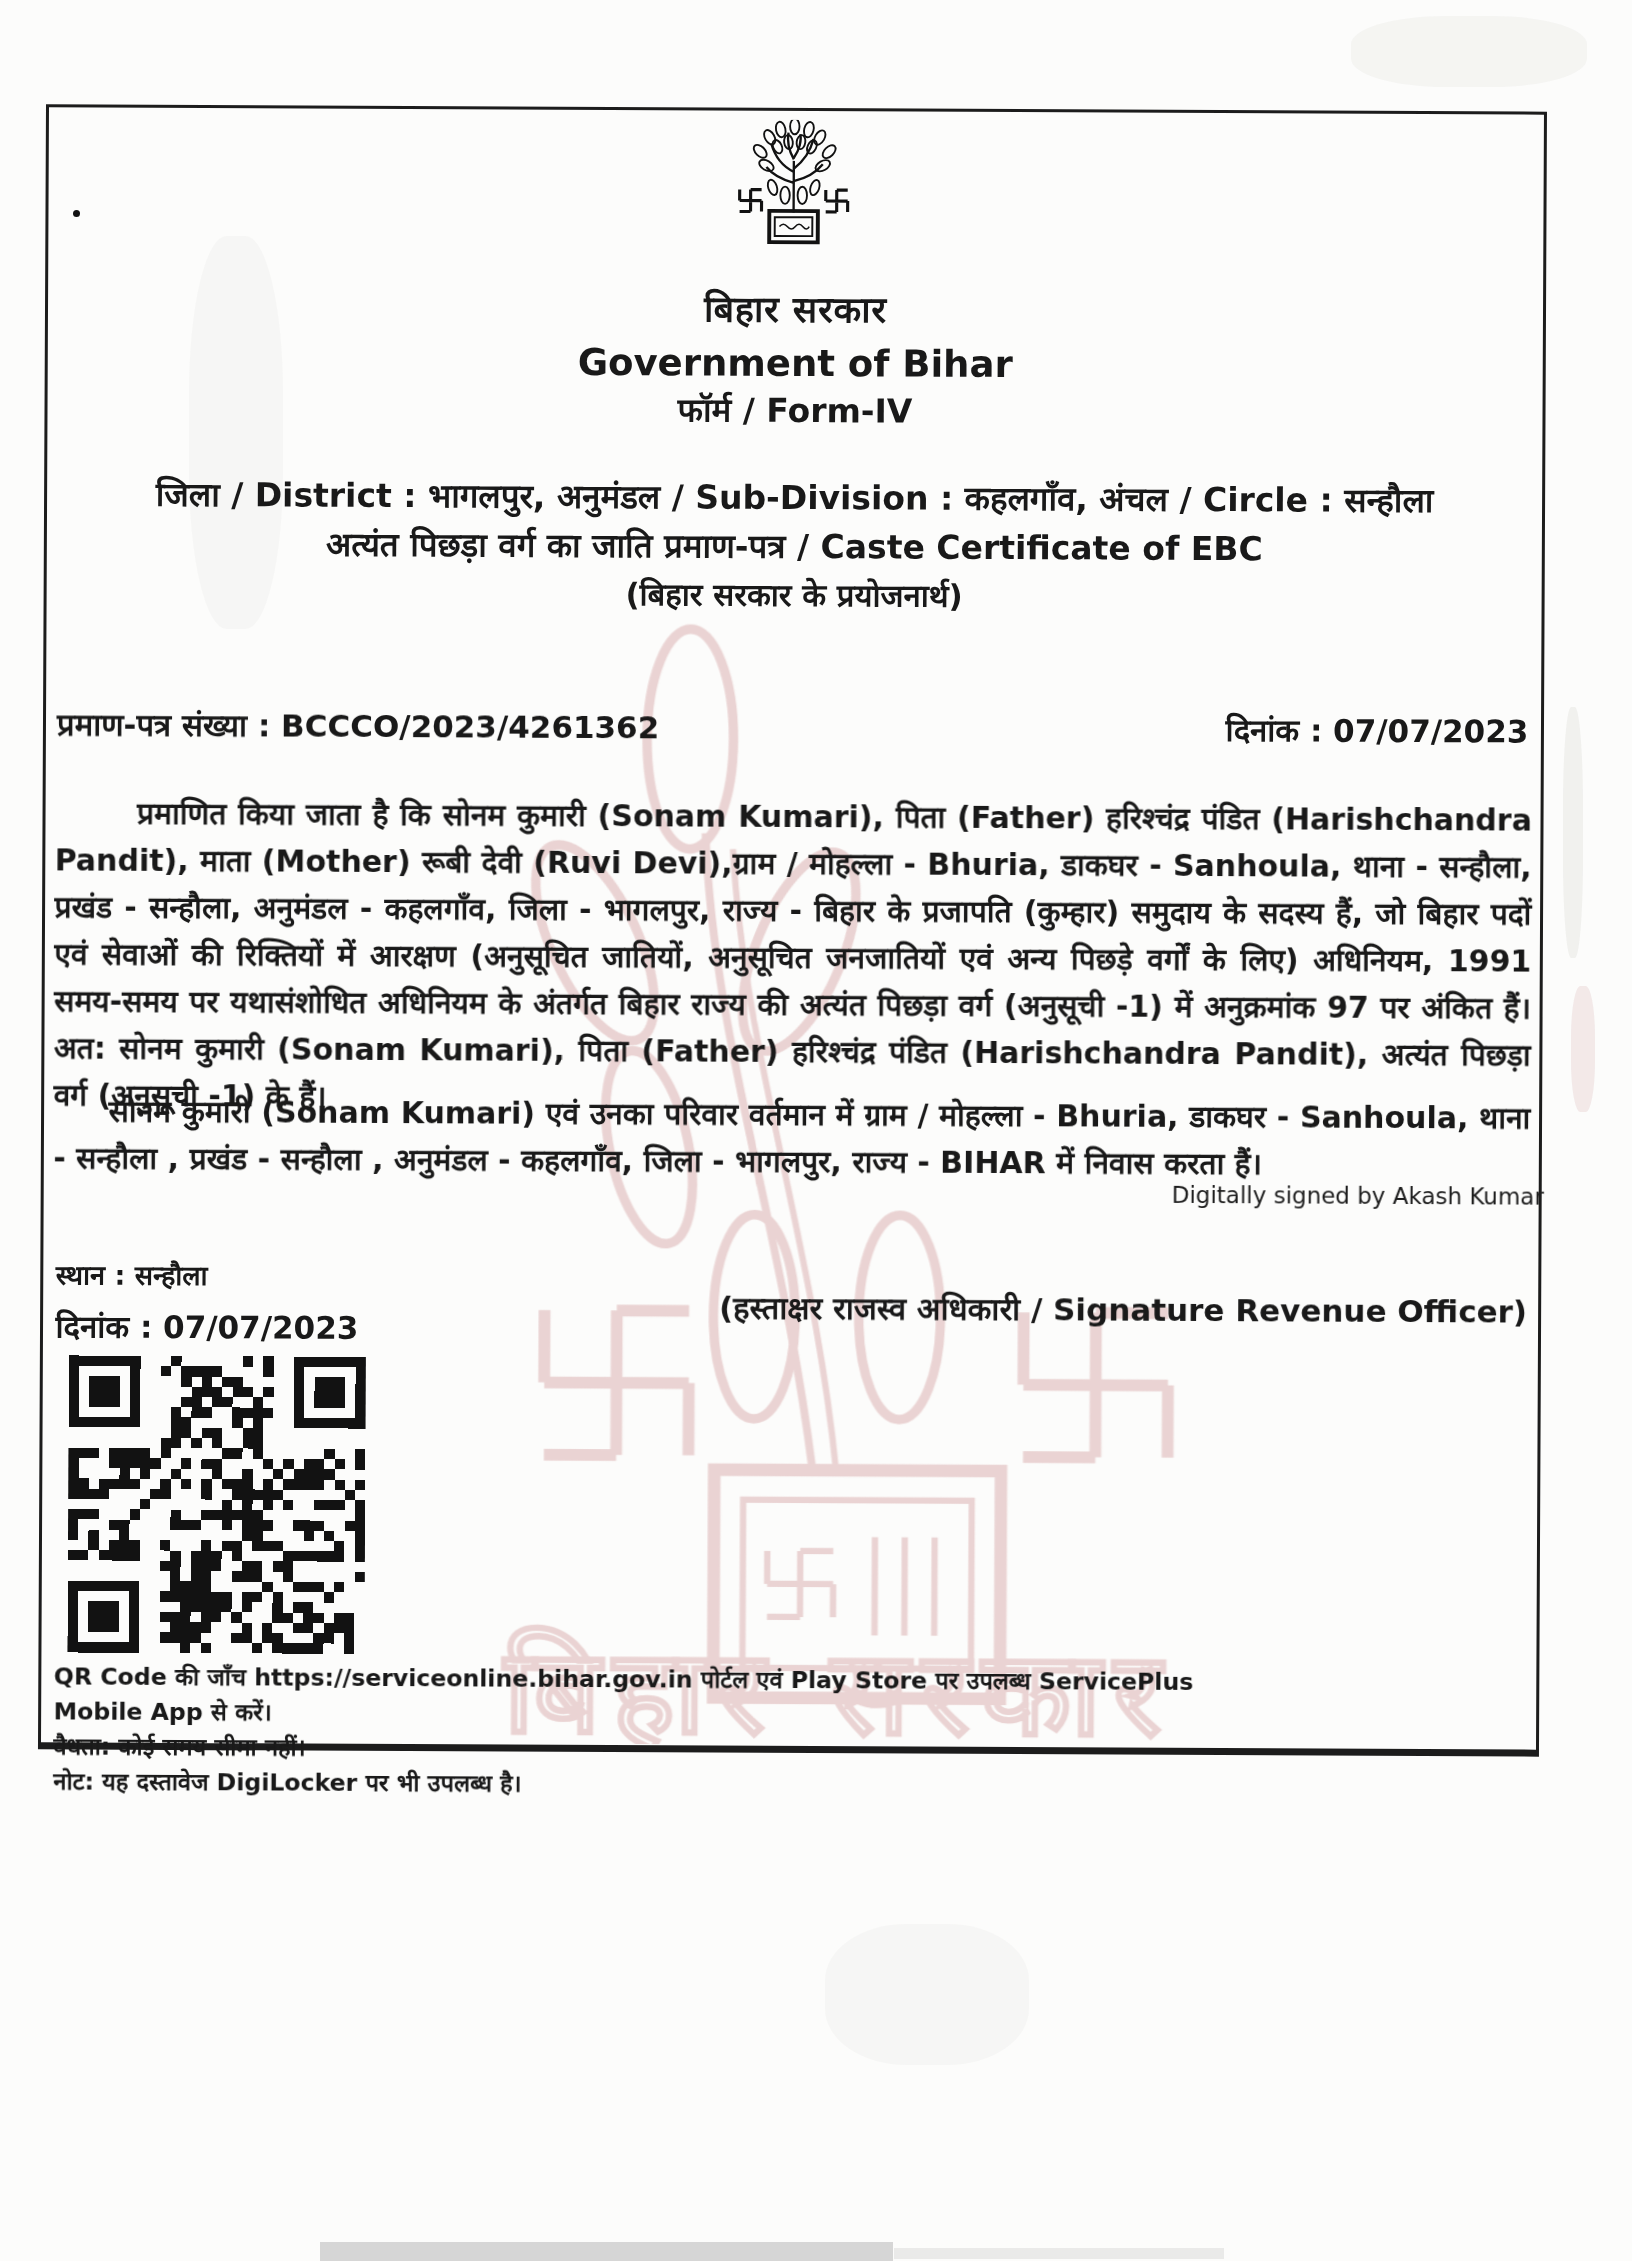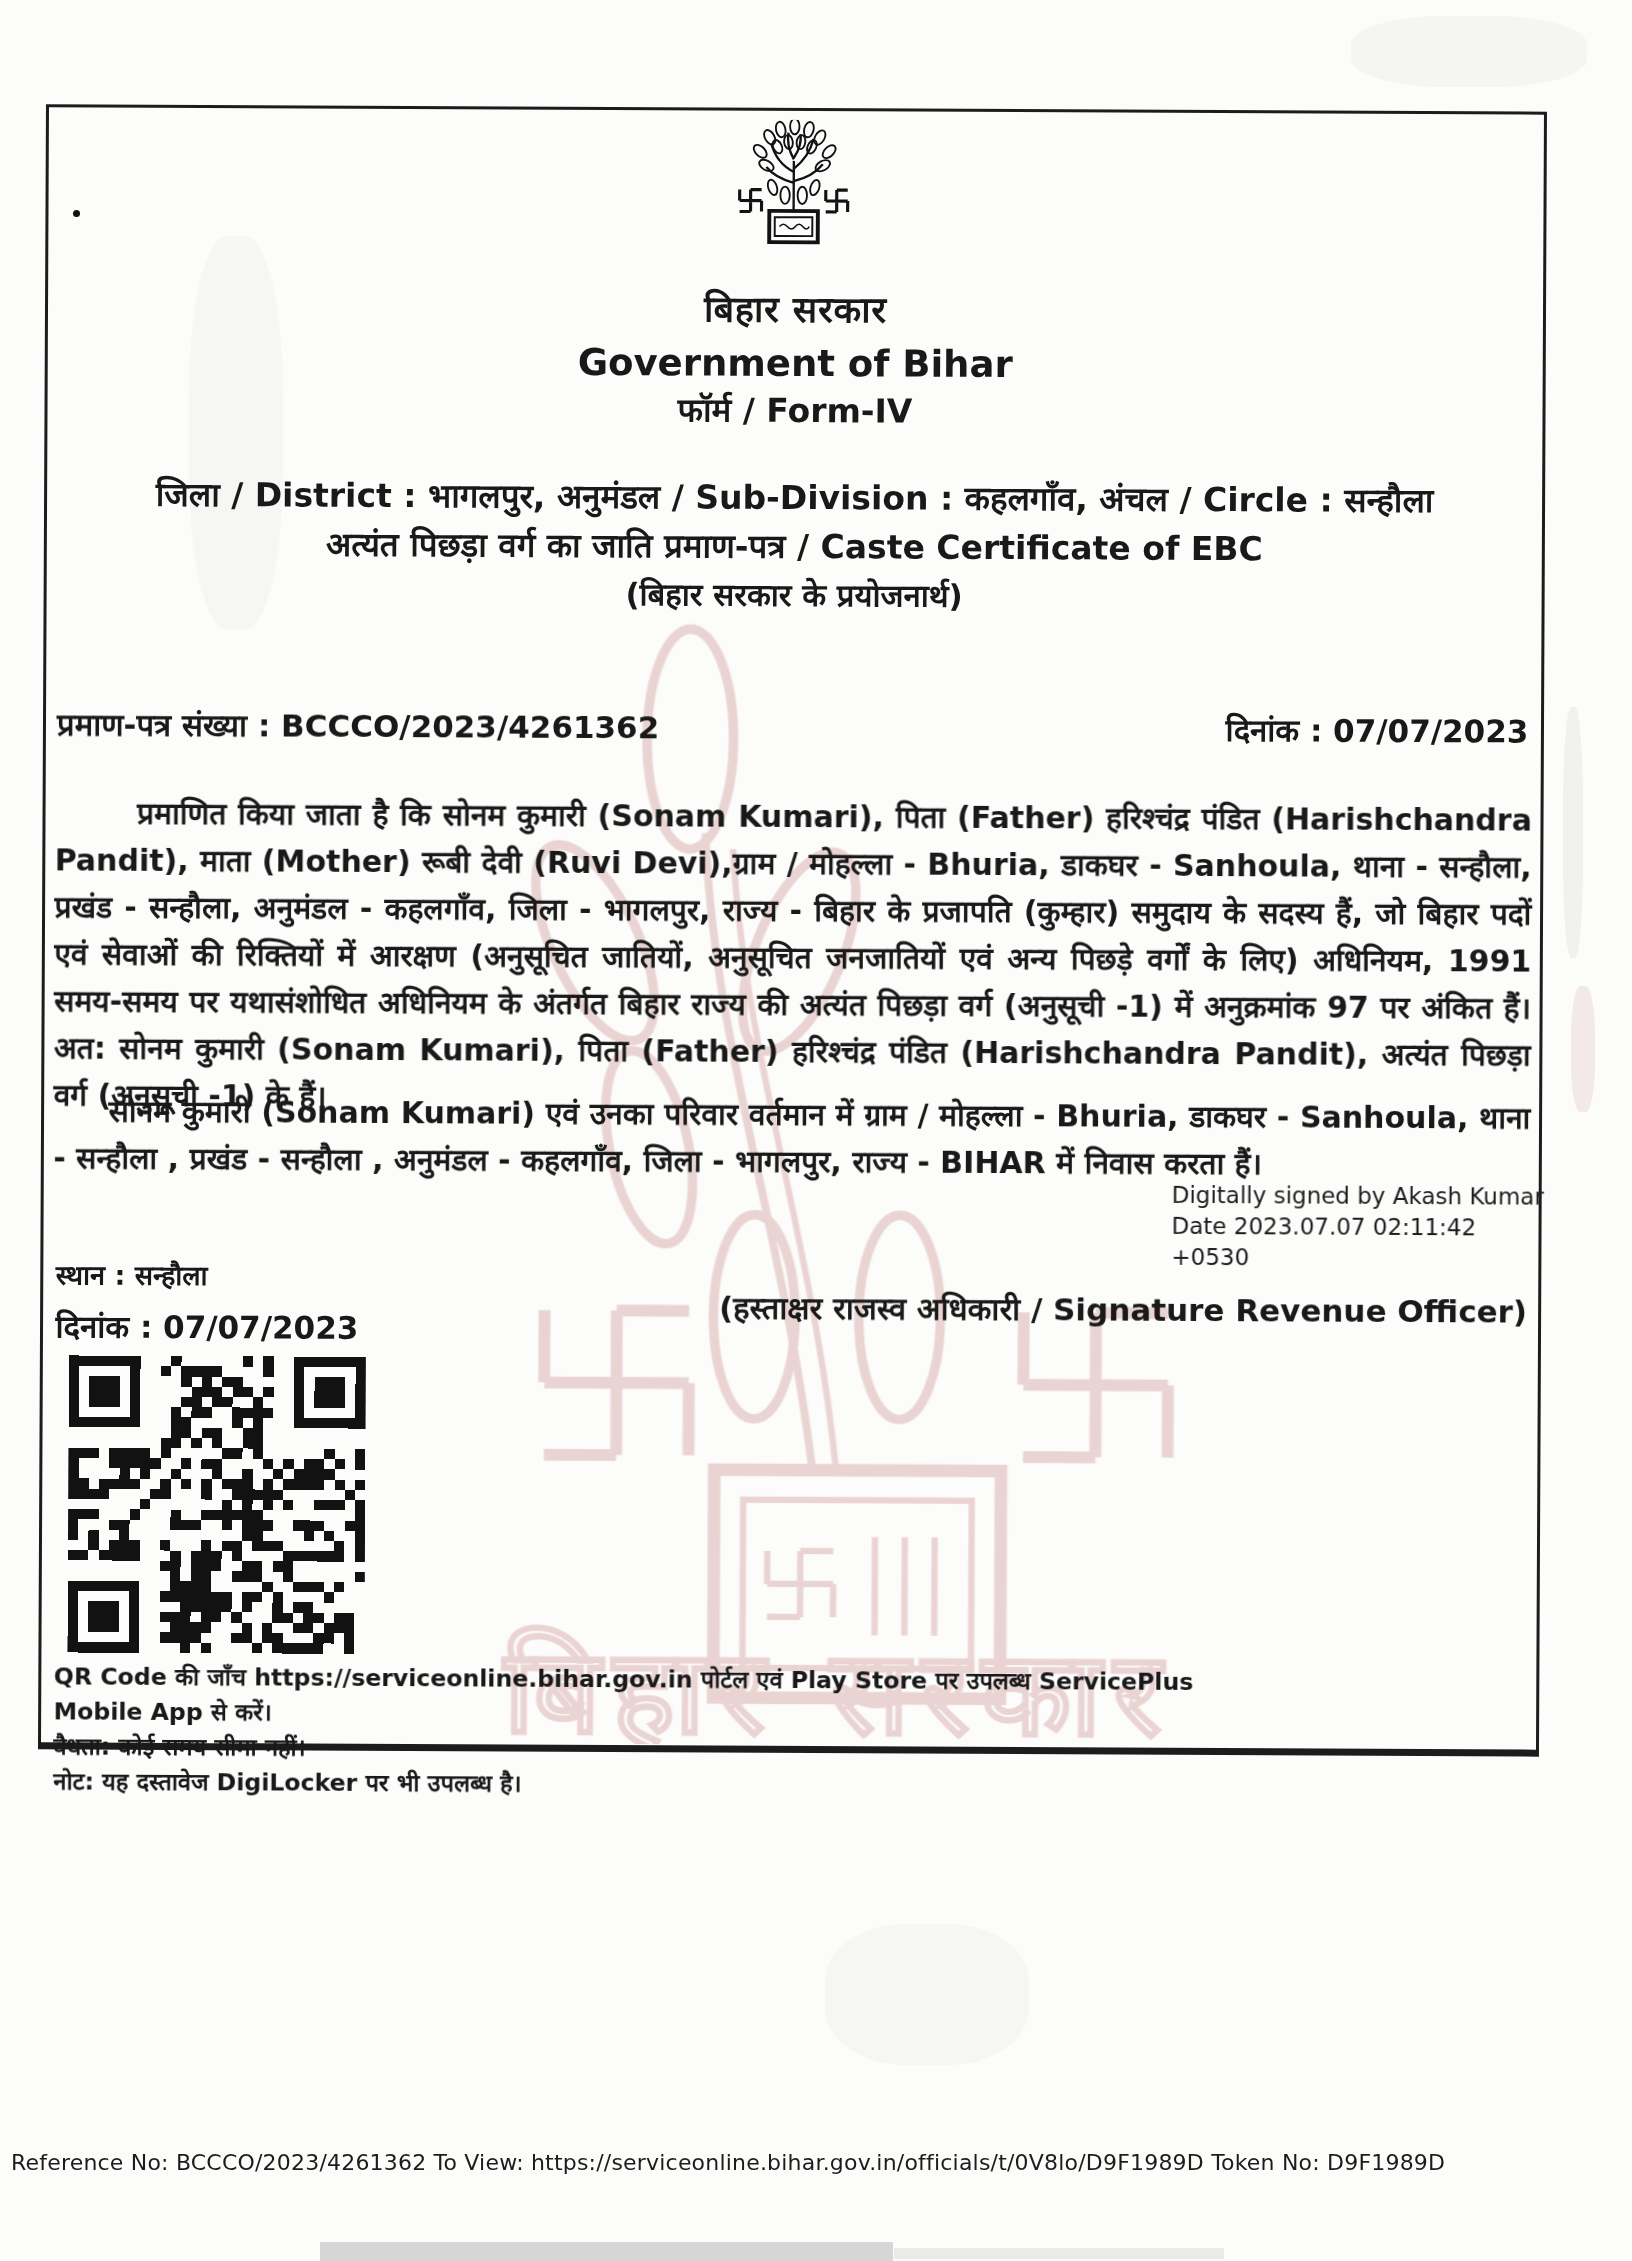--- a/index.html
+++ b/index.html
@@ -132,21 +132,20 @@
     <div class="center h-purpose">(बिहार सरकार के प्रयोजनार्थ)</div>
 
     <div class="meta-left">प्रमाण-पत्र संख्या : BCCCO/2023/4261362</div>
     <div class="meta-right">दिनांक : 07/07/2023</div>
 
     <p class="para para1">प्रमाणित किया जाता है कि सोनम कुमारी (Sonam Kumari), पिता (Father) हरिश्चंद्र पंडित (Harishchandra Pandit), माता (Mother) रूबी देवी (Ruvi Devi),ग्राम / मोहल्ला - Bhuria, डाकघर - Sanhoula, थाना - सन्हौला, प्रखंड - सन्हौला, अनुमंडल - कहलगाँव, जिला - भागलपुर, राज्य - बिहार के प्रजापति (कुम्हार) समुदाय के सदस्य हैं, जो बिहार पदों एवं सेवाओं की रिक्तियों में आरक्षण (अनुसूचित जातियों, अनुसूचित जनजातियों एवं अन्य पिछड़े वर्गों के लिए) अधिनियम, 1991 समय-समय पर यथासंशोधित अधिनियम के अंतर्गत बिहार राज्य की अत्यंत पिछड़ा वर्ग (अनुसूची -1) में अनुक्रमांक 97 पर अंकित हैं। अत: सोनम कुमारी (Sonam Kumari), पिता (Father) हरिश्चंद्र पंडित (Harishchandra Pandit), अत्यंत पिछड़ा वर्ग (अनुसूची -1) के हैं।</p>
     <p class="para para2">सोनम कुमारी (Sonam Kumari) एवं उनका परिवार वर्तमान में ग्राम / मोहल्ला - Bhuria, डाकघर - Sanhoula, थाना - सन्हौला , प्रखंड - सन्हौला , अनुमंडल - कहलगाँव, जिला - भागलपुर, राज्य - BIHAR में निवास करता हैं।</p>
 
     <div class="digi">
       <span>Digitally signed by Akash Kumar</span><br>
-      <span>Date 2023.07.07 02:11:42 +0530</span>
     </div>
 
     <div class="officer">(हस्ताक्षर राजस्व अधिकारी / Signature Revenue Officer)</div>
 
     <div class="place">स्थान : सन्हौला</div>
     <div class="pdate">दिनांक : 07/07/2023</div>
 
     <svg class="qr" width="297" height="305" viewBox="0 0 377 377" shape-rendering="crispEdges">
         <g fill="#121212">
           <rect x="0" y="0" width="13" height="13"></rect>
@@ -533,18 +532,17 @@
         </g>
       </svg>
 
     <div class="notes">
       <div>QR Code की जाँच https://serviceonline.bihar.gov.in पोर्टल एवं Play Store पर उपलब्ध ServicePlus Mobile App से करें।</div>
       <div>वैधता: कोई समय सीमा नहीं।</div>
       <div>नोट: यह दस्तावेज DigiLocker पर भी उपलब्ध है।</div>
     </div>
   </div>
 
-  <div class="footer">Reference No: BCCCO/2023/4261362 To View: https://serviceonline.bihar.gov.in/officials/t/0V8lo/D9F1989D Token No: D9F1989D</div>
 
   <div class="bottom-strip"></div>
   <div class="bottom-strip2"></div>
 </div>
 
 
 </body></html>

